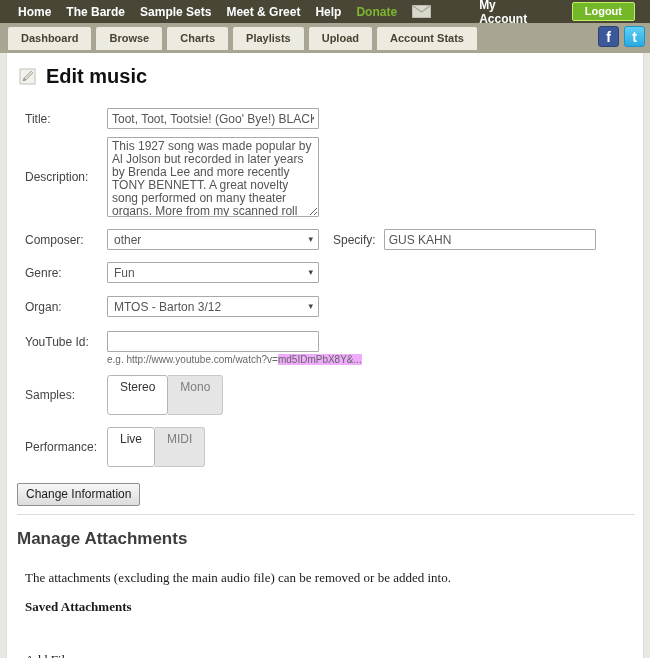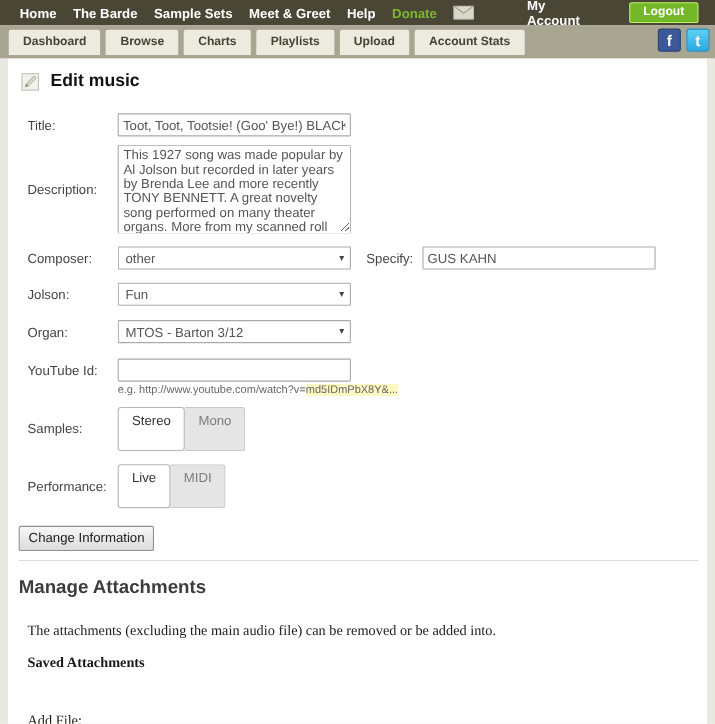--- a/index.html
+++ b/index.html
@@ -56,21 +56,21 @@
   .fb { background:#3b5998; border:1px solid #2d4373; }
   .tw { background:linear-gradient(#5ed0f5,#2aa9e0); border:1px solid #1e95c9; }
 
   
   .content {
     background:#fff; margin:0 6px; flex:1 1 auto;
     padding:8px 4px 0 10px;
     border-left:1px solid #dedcd3; border-right:1px solid #dedcd3;
   }
   .page-title-row { display:flex; align-items:center; gap:10px; margin:4px 0 20px 2px; }
-  .page-title { font-size:16px; font-weight:bold; color:#111; }
+  .page-title { font-size:20px; font-weight:bold; color:#111; }
 
   
   .frow { display:flex; align-items:center; margin:0 0 8px 8px; font-size:12px; color:#444; }
   .flabel { width:82px; flex:0 0 82px; }
   .tinput {
     width:212px; height:21px;
     border:1px solid #a9a9a9; border-radius:1px;
     font-family:"Liberation Sans", sans-serif;
     font-size:12px; color:#555; padding:2px 4px; background:#fff;
   }
@@ -85,21 +85,21 @@
     width:212px; height:21px;
     border:1px solid #a9a9a9; border-radius:1px; background:#fff;
     display:flex; align-items:center; padding:0 18px 0 6px;
     color:#555; position:relative; cursor:pointer;
   }
   .select .chev { position:absolute; right:5px; top:4px; font-size:9px; color:#444; }
   .select .chev::after { content:"▾"; }
   .specify-label { margin:0 8px 0 14px; }
   .specify-input { width:212px; }
   .hint { margin:2px 0 10px 90px; font-size:10px; color:#666; }
-  .hint .hl { background:#fef9c3; }
+  .hint .hl { background:#f0abfc; }
 
   .toggle-group { display:flex; }
   .toggle {
     font-size:12px; padding:4px 12px 20px; cursor:pointer;
     border:1px solid #c9c9c9;
   }
   .toggle.sel {
     background:#fff; color:#333; border-color:#b5b5b5;
     border-radius:3px; position:relative; z-index:1;
   }
@@ -194,21 +194,21 @@
       <span class="select">
         <span>other</span>
         <span class="chev"></span>
       </span>
       <span class="specify-label">Specify:</span>
       <input class="tinput specify-input" type="text" value="GUS KAHN" style="">
     </div>
 
     
     <div class="frow" style="margin-top:12px;">
-      <span class="flabel">Jolson:</span>
+      <span class="flabel">Genre:</span>
       <span class="select">
         <span>Fun</span>
         <span class="chev"></span>
       </span>
     </div>
 
     
     <div class="frow" style="margin-top:13px;">
       <span class="flabel">Organ:</span>
       <span class="select">

